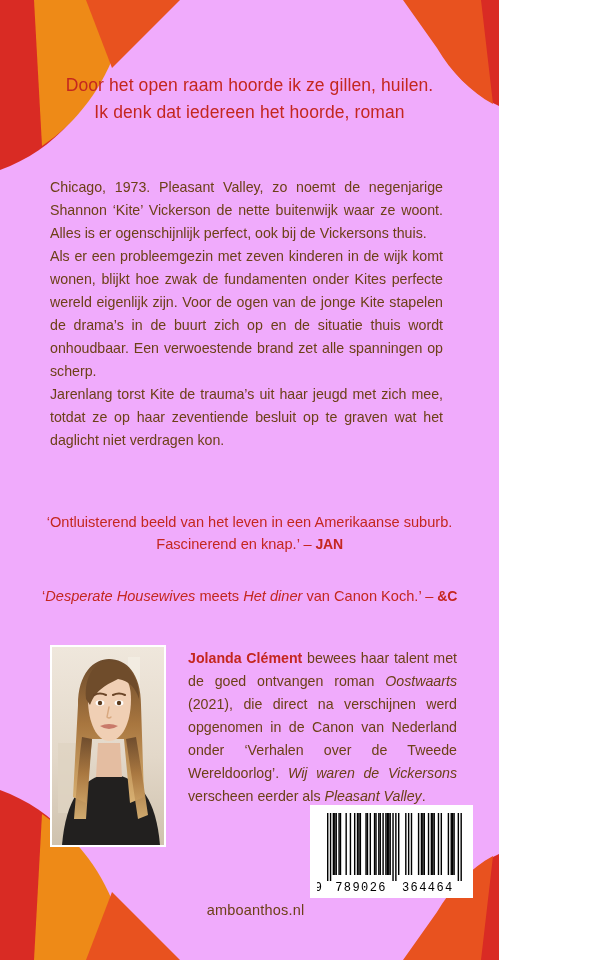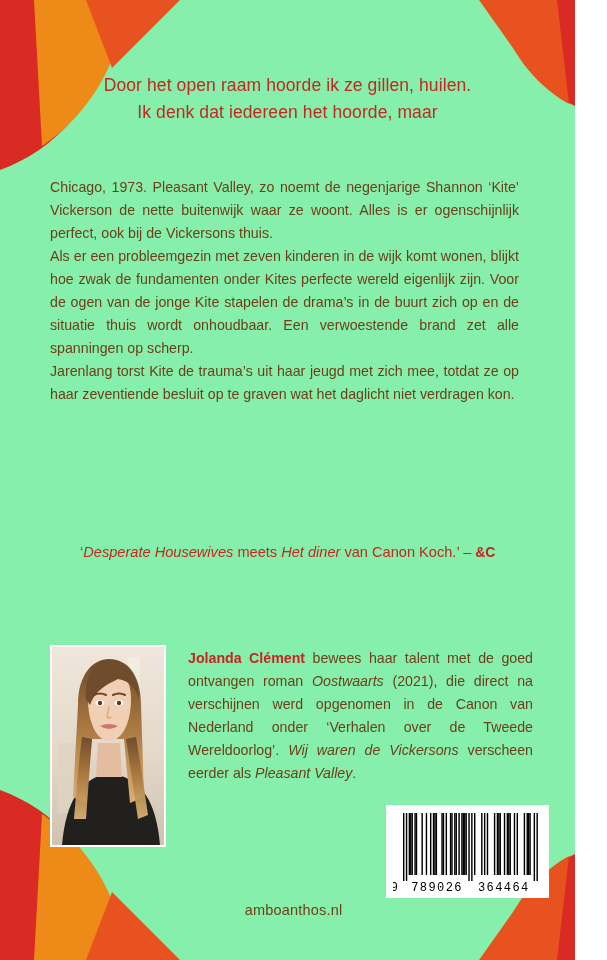--- a/index.html
+++ b/index.html
@@ -6,23 +6,23 @@
     margin: 0;
     padding: 0;
     background: #ffffff;
   }
   body {
     font-family: "Liberation Sans", sans-serif;
   }
 
   #cover {
     position: relative;
-    width: 575px;
+    width: 499px;
     height: 960px;
-    background: #86efac;
+    background: #f0abfc;
     overflow: hidden;
   }
 
   
   .corner {
     position: absolute;
     width: 190px;
     height: 190px;
     overflow: hidden;
     pointer-events: none;
@@ -182,30 +182,33 @@
 
   <div class="corner br">
     <svg width="190" height="190" viewBox="0 0 190 190">
       <path d="M0,0 L0,106 C30,92 54,66 66,36 L70,0 Z" fill="#d92b24"></path>
       <path d="M18,0 L96,0 L62,48 C48,72 28,92 6,104 L18,0 Z" fill="#e8521f"></path>
     </svg>
   </div>
 
   <div class="headline">
     <span class="hl-line">Door het open raam hoorde ik ze gillen, huilen.</span>
-    <span class="hl-line">Ik denk dat iedereen het hoorde, maar</span>
+    <span class="hl-line">Ik denk dat iedereen het hoorde, roman</span>
   </div>
 
   <div class="blurb">
     <p>Chicago, 1973. Pleasant Valley, zo noemt de negenjarige Shannon ‘Kite’ Vickerson de nette buitenwijk waar ze woont. Alles is er ogenschijnlijk perfect, ook bij de Vickersons thuis.</p>
     <p>Als er een probleemgezin met zeven kinderen in de wijk komt wonen, blijkt hoe zwak de fundamenten onder Kites perfecte wereld eigenlijk zijn. Voor de ogen van de jonge Kite stapelen de drama’s in de buurt zich op en de situatie thuis wordt onhoudbaar. Een verwoestende brand zet alle spanningen op scherp.</p>
     <p>Jarenlang torst Kite de trauma’s uit haar jeugd met zich mee, totdat ze op haar zeventiende besluit op te graven wat het daglicht niet verdragen kon.</p>
   </div>
 
   <div class="quotes">
+    <p class="quote first">
+      <span>‘Ontluisterend beeld van het leven in een Amerikaanse suburb. Fascinerend en knap.’</span><span> – </span><span class="src">JAN</span>
+    </p>
     <p class="quote second">
       <span id="q2parts"><span>‘</span><i>Desperate Housewives</i><span> meets </span><i>Het diner</i><span> van Canon Koch.’</span></span><span> – </span><span class="src">&amp;C</span>
     </p>
   </div>
 
   <div class="author-block">
     <div class="author-photo">
       <svg width="112" height="198" viewBox="0 0 112 198">
         <defs>
           <linearGradient id="bgGrad" x1="0" y1="0" x2="0" y2="1">

